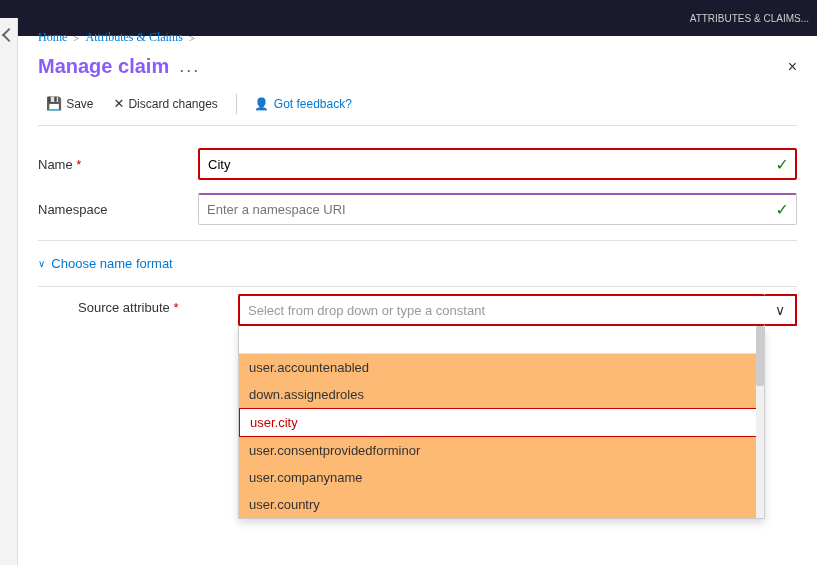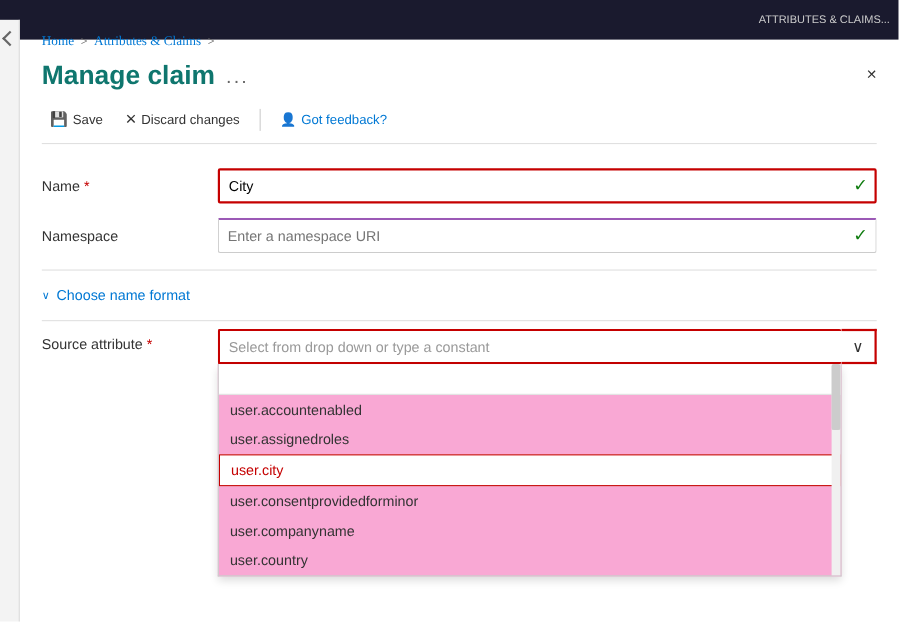--- a/index.html
+++ b/index.html
@@ -76,23 +76,23 @@
       align-items: center;
       justify-content: space-between;
       margin-bottom: 14px;
     }
     .page-title-area {
       display: flex;
       align-items: center;
       gap: 10px;
     }
     .page-title {
-      font-size: 24px;
+      font-size: 20px;
       font-weight: 600;
-      color: #0f766e;
+      color: #8b5cf6;
     }
     .more-options {
       color: #666;
       font-size: 18px;
       cursor: pointer;
       letter-spacing: 2px;
     }
     .close-btn {
       font-size: 16px;
       color: #333;
@@ -277,21 +277,21 @@
     }
     .dropdown-wrapper {
       display: flex;
       flex: 1;
     }
     .dropdown-list-container {
       position: absolute;
       top: 32px;
       left: 0;
       right: 32px;
-      background: #f9a8d4;
+      background: #fdba74;
       border: 1px solid #ccc;
       border-top: none;
       z-index: 100;
       box-shadow: 0 4px 8px rgba(0,0,0,0.15);
     }
     .dropdown-search {
       width: 100%;
       height: 28px;
       padding: 0 8px;
       border: none;
@@ -410,39 +410,39 @@
 
     <div class="border-line"></div>
     <div class="collapsible-row">
       <span class="chevron">∨</span>
       <span>Choose name format</span>
     </div>
     <div class="border-line"></div>
 
 
     <div class="source-attr-row">
-      <div class="form-label" style="padding-top:6px;">
+      <div class="form-label" style="padding-top:6px;margin-left:40px;">
         <span>Source attribute</span>
         <span class="required-star">*</span>
       </div>
       <div class="dropdown-container">
         <div class="dropdown-wrapper">
           <div class="dropdown-header" style="flex:1; border-right:none;">
             <span class="dropdown-header-text">Select from drop down or type a constant</span>
           </div>
           <div class="dropdown-arrow-btn">
             <span style="font-size:14px; color:#333;">∨</span>
           </div>
         </div>
 
         <div class="dropdown-list-container">
           <input type="text" class="dropdown-search" placeholder="" style="">
           <div class="dropdown-list">
             <div class="dropdown-item">user.accountenabled</div>
-            <div class="dropdown-item">user.assignedroles</div>
+            <div class="dropdown-item">down.assignedroles</div>
             <div class="dropdown-item highlighted">user.city</div>
             <div class="dropdown-item">user.consentprovidedforminor</div>
             <div class="dropdown-item">user.companyname</div>
             <div class="dropdown-item">user.country</div>
           </div>
           <div class="scrollbar-track">
             <div class="scrollbar-thumb"></div>
           </div>
         </div>
       </div>

